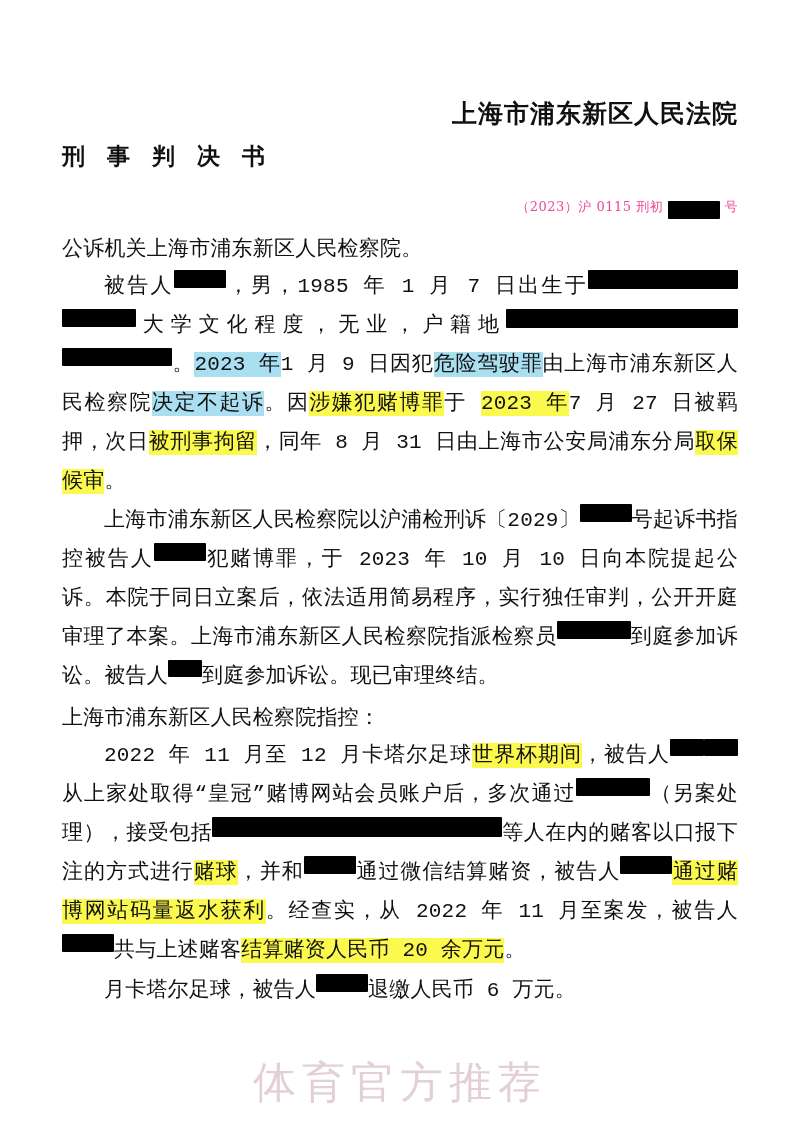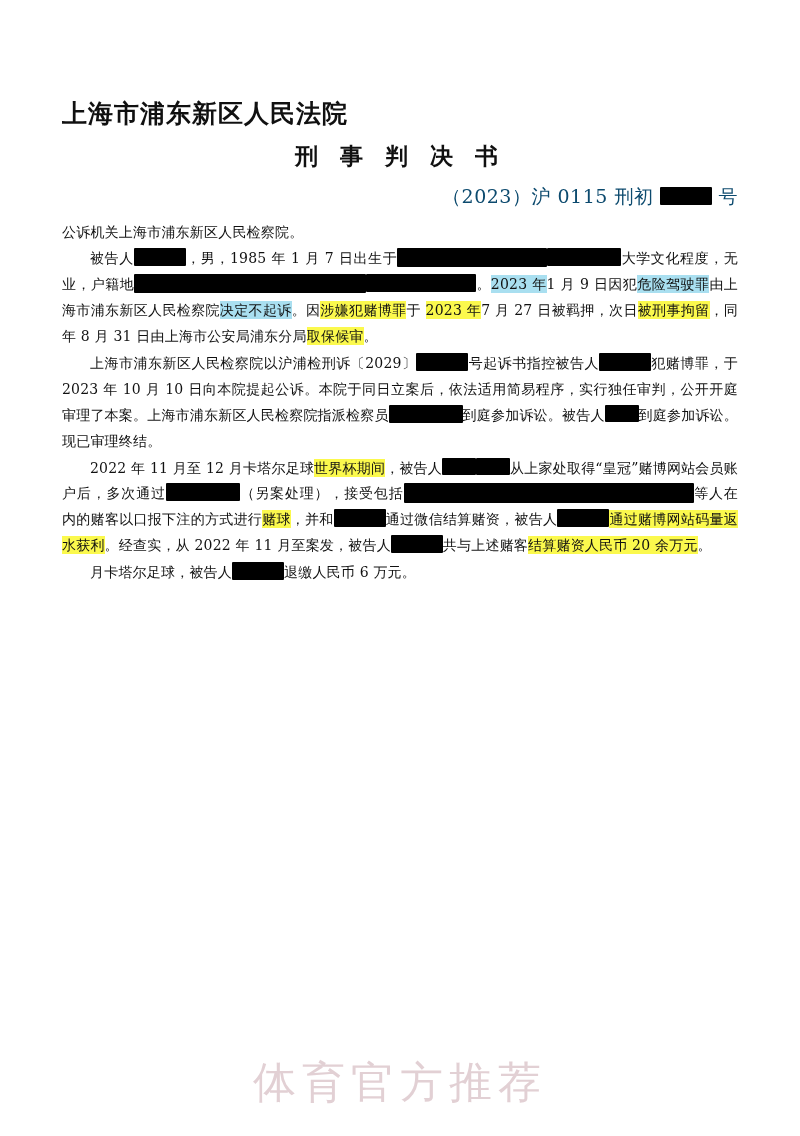--- a/index.html
+++ b/index.html
@@ -16,55 +16,55 @@
   .page {
     position: relative;
     width: 800px;
     height: 1136px;
     background: #ffffff;
     box-sizing: border-box;
     padding: 96px 62px 0 62px;
     overflow: hidden;
   }
   .doc-title {
-    text-align: left;
+    text-align: right;
     font-size: 25px;
     font-weight: bold;
     letter-spacing: 1px;
     color: #101010;
     margin: 0 0 8px 0;
     line-height: 1.4;
   }
   .doc-subtitle {
-    text-align: center;
     font-size: 23px;
     font-weight: bold;
     color: #101010;
-    margin: 0 0 10px 0;
+    margin: 0 0 24px 0;
     letter-spacing: 7px;
     line-height: 1.5;
   }
   .case-no {
     text-align: right;
-    font-size: 19px;
-    color: #0c4a6e;
+    font-size: 13px;
+    color: #ec4899;
     margin: 2px 0 10px 0;
     letter-spacing: 0.5px;
   }
   p.para {
-    font-size: 14px;
+    font-size: 21px;
     line-height: 1.85;
     color: #111;
     margin: 0 0 1px 0;
     text-align: justify;
     text-justify: inter-ideograph;
     letter-spacing: 0.2px;
   }
   p.indent {
     text-indent: 2em;
+    font-family: Liberation Mono, monospace;
   }
   .redact {
     display: inline-block;
     background: #000000;
     color: transparent;
     vertical-align: -2px;
     border-radius: 1px;
     user-select: none;
   }
   .r-xs { width: 34px; height: 17px; }
@@ -106,20 +106,21 @@
   <p class="para">公诉机关上海市浦东新区人民检察院。</p>
 
   <p class="para indent">
     <span>被告人</span><span class="redact r-sm">&nbsp;</span><span>，男，1985 年 1 月 7 日出生于</span><span class="redact r-xl">&nbsp;</span><span class="redact r-md">&nbsp;</span><span>大学文化程度，无业，户籍地</span><span class="redact r-huge">&nbsp;</span><span class="redact r-lg">&nbsp;</span><span>。</span><span class="hl-b">2023 年</span><span>1 月 9 日因犯</span><span class="hl-b">危险驾驶罪</span><span>由上海市浦东新区人民检察院</span><span class="hl-b">决定不起诉</span><span>。因</span><span class="hl-y">涉嫌犯赌博罪</span><span>于</span> <span class="hl-y">2023 年</span><span>7 月 27 日被羁押，次日</span><span class="hl-y">被刑事拘留</span><span>，同年 8 月 31 日由上海市公安局浦东分局</span><span class="hl-y">取保候审</span><span>。</span>
   </p>
 
   <p class="para indent">
     <span>上海市浦东新区人民检察院以沪浦检刑诉〔2029〕</span><span class="redact r-sm">&nbsp;</span><span>号起诉书指控被告人</span><span class="redact r-sm">&nbsp;</span><span>犯赌博罪，于 2023 年 10 月 10 日向本院提起公诉。本院于同日立案后，依法适用简易程序，实行独任审判，公开开庭审理了本案。上海市浦东新区人民检察院指派检察员</span><span class="redact r-md">&nbsp;</span><span>到庭参加诉讼。被告人</span><span class="redact r-xs">&nbsp;</span><span>到庭参加诉讼。现已审理终结。</span>
   </p>
 
+  <p class="para">上海市浦东新区人民检察院指控：</p>
 
   <p class="para indent">
     <span>2022 年 11 月至 12 月卡塔尔足球</span><span class="hl-y">世界杯期间</span><span>，被告人</span><span class="redact r-xs">&nbsp;</span><span class="redact r-xs">&nbsp;</span><span>从上家处取得“皇冠”赌博网站会员账户后，多次通过</span><span class="redact r-md">&nbsp;</span><span>（另案处理），接受包括</span><span class="redact r-wide">&nbsp;</span><span>等人在内的赌客以口报下注的方式进行</span><span class="hl-y">赌球</span><span>，并和</span><span class="redact r-sm">&nbsp;</span><span>通过微信结算赌资，被告人</span><span class="redact r-sm">&nbsp;</span><span class="hl-y">通过赌博网站码量返水获利</span><span>。经查实，从 2022 年 11 月至案发，被告人</span><span class="redact r-sm">&nbsp;</span><span>共与上述赌客</span><span class="hl-y">结算赌资人民币 20 余万元</span><span>。</span>
   </p>
 
 
   <p class="para indent">
     <span>月卡塔尔足球，被告人</span><span class="redact r-sm">&nbsp;</span><span>退缴人民币 6 万元。</span>
   </p>
 

